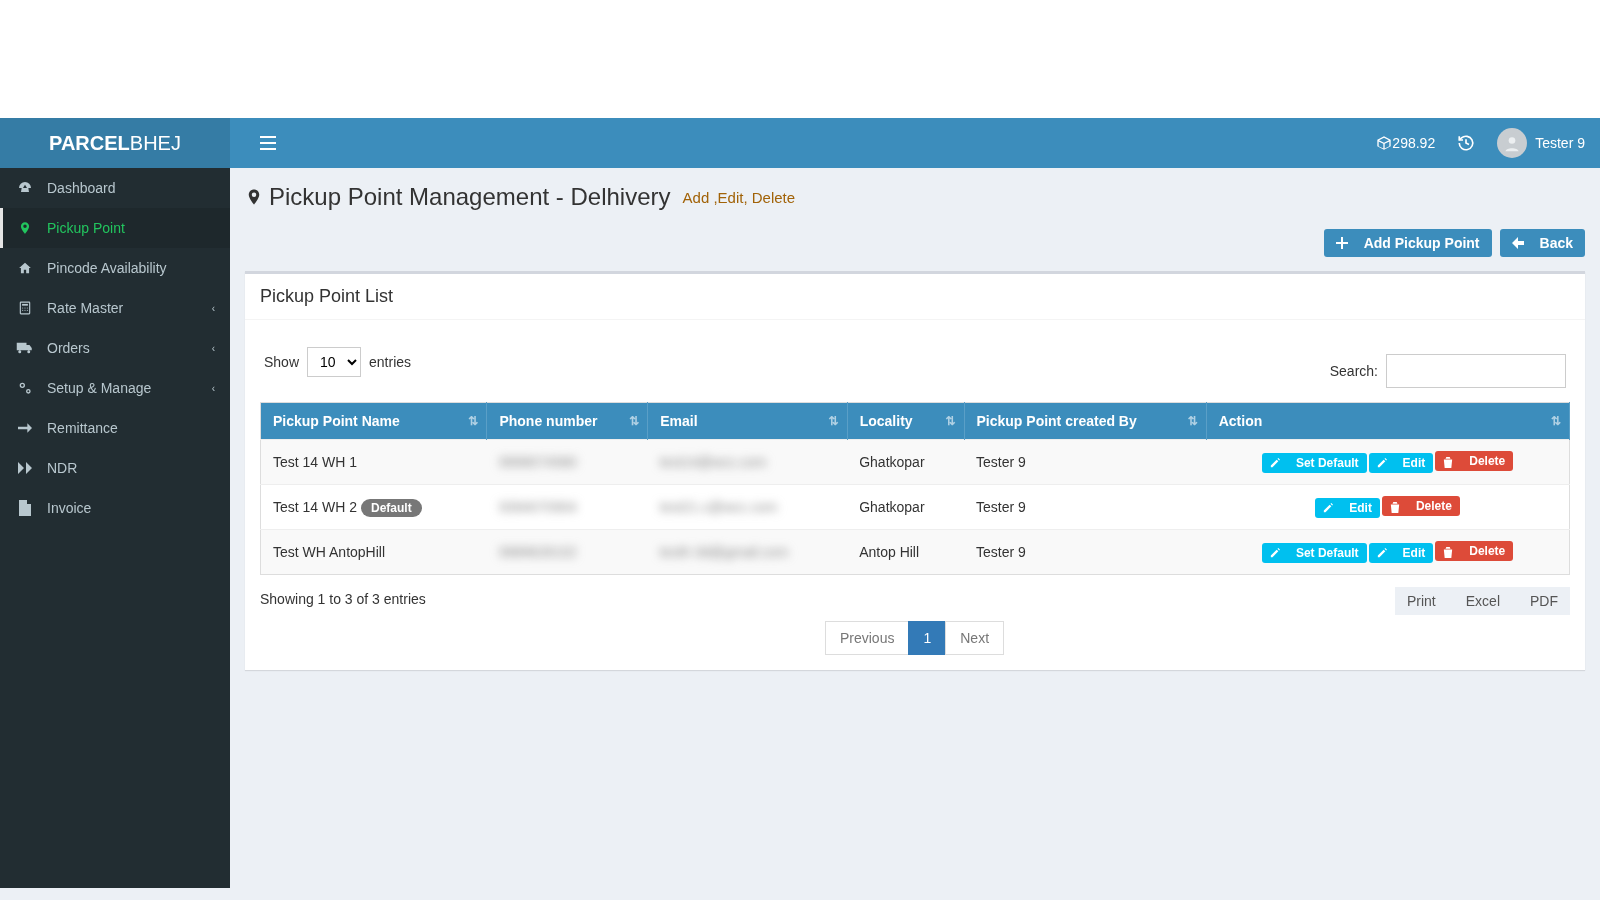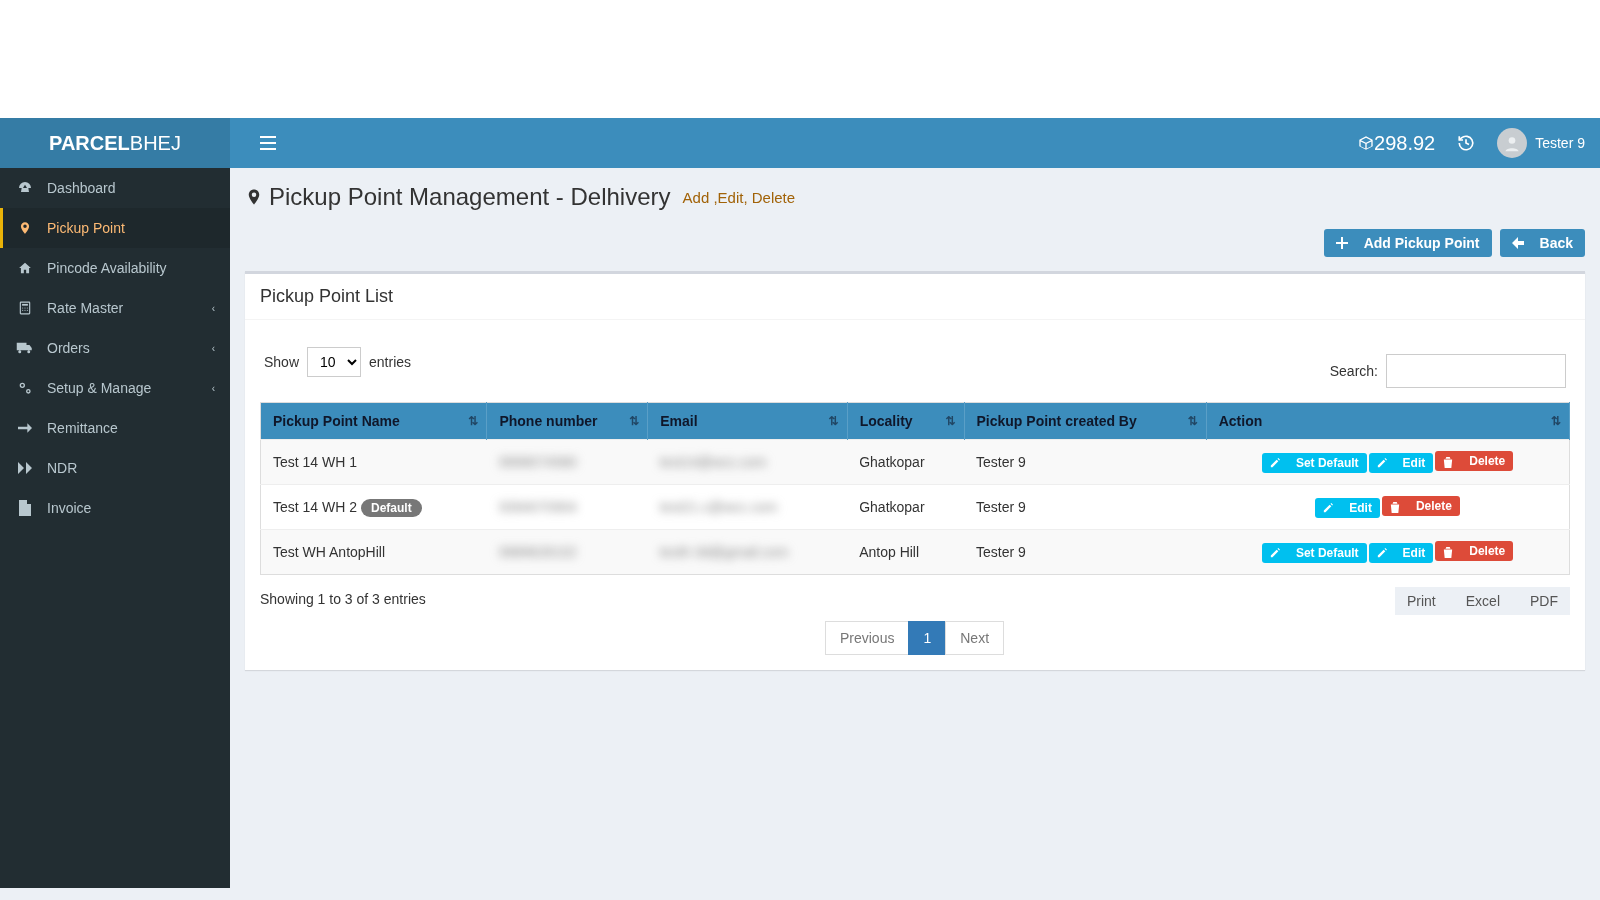--- a/index.html
+++ b/index.html
@@ -7,28 +7,28 @@
 .wrapper { display: flex; min-height: 100vh; padding-top: 118px; }
 .pre-space { position: fixed; top: 0; left: 0; right: 0; height: 118px; background: #fff; z-index: 100; }
 
 
 .main-header { position: fixed; top: 118px; left: 0; right: 0; height: 50px; background: #3c8dbc; display: flex; z-index: 50; }
 .logo { width: 230px; height: 50px; background: #357ca5; color: #fff; text-align: center; line-height: 50px; font-size: 20px; font-weight: 300; }
 .logo b { font-weight: 700; }
 .navbar { flex: 1; height: 50px; display: flex; align-items: center; justify-content: space-between; padding: 0 15px; }
 .sidebar-toggle { color: #fff; font-size: 16px; cursor: pointer; padding: 15px; }
 .navbar-right { display: flex; align-items: center; gap: 22px; color: #fff; }
-.balance { display: flex; align-items: center; gap: 0; font-size: 20px; }
+.balance { display: flex; align-items: center; gap: 0; font-size: 14px; }
 .avatar { width: 30px; height: 30px; border-radius: 50%; background: #c8cdd1; display: flex; align-items: center; justify-content: center; color: #fff; }
 .user-block { display: flex; align-items: center; gap: 8px; }
 
 
 .sidebar { position: fixed; top: 168px; left: 0; width: 230px; bottom: 12px; background: #222d32; color: #b8c7ce; }
 .sidebar-item { display: flex; align-items: center; padding: 12px 15px; gap: 12px; cursor: pointer; font-size: 14px; color: #b8c7ce; }
-.sidebar-item.active { background: #1e282c; color: #fdba74; border-left: 3px solid #eab308; padding-left: 12px; }
+.sidebar-item.active { background: #1e282c; color: #22c55e; border-left: 3px solid #e5e5e5; padding-left: 12px; }
 .sidebar-item .chevron { margin-left: auto; font-size: 10px; }
 .sidebar-icon { width: 20px; display: inline-flex; justify-content: center; }
 
 
 .content-wrapper { margin-left: 230px; margin-top: 50px; padding: 15px; flex: 1; }
 .content-header { margin-bottom: 2px; }
 .page-title { font-size: 24px; font-weight: 500; color: #333; display: flex; align-items: center; gap: 6px; }
 .page-title small { font-size: 15px; color: #a16207; font-weight: 400; margin-left: 6px; }
 
 .action-row { display: flex; justify-content: flex-end; gap: 8px; margin: 18px 0 12px 0; }
@@ -43,21 +43,21 @@
 .box-header { padding: 12px 15px; border-bottom: 1px solid #f4f4f4; font-size: 18px; color: #333; }
 .box-body { padding: 15px; }
 
 .dt-controls { display: flex; justify-content: space-between; align-items: center; margin-bottom: 14px; padding: 0 4px; }
 .dt-length { display: flex; align-items: center; gap: 8px; color: #333; }
 .dt-length select { padding: 4px 8px; border: 1px solid #ccc; background: #fff; font-size: 14px; height: 30px; }
 .dt-search { display: flex; align-items: center; gap: 8px; color: #333; margin-top: 19px; }
 .dt-search input { border: 1px solid #ccc; padding: 6px 10px; font-size: 14px; height: 34px; width: 180px; }
 
 table.datatable { width: 100%; border-collapse: collapse; border: 1px solid #ddd; }
-table.datatable thead th { background: #3c8dbc; color: #0f172a; text-align: left; padding: 10px 12px; font-weight: 700; font-size: 14px; border-right: 1px solid #5a9fc7; position: relative; }
+table.datatable thead th { background: #3c8dbc; color: #ffffff; text-align: left; padding: 10px 12px; font-weight: 700; font-size: 14px; border-right: 1px solid #5a9fc7; position: relative; }
 table.datatable thead th .sort-icon { position: absolute; right: 8px; top: 50%; transform: translateY(-50%); opacity: .6; font-size: 12px; }
 table.datatable tbody tr { border-top: 1px solid #eee; }
 table.datatable tbody tr:nth-child(odd) { background: #f9f9f9; }
 table.datatable tbody td { padding: 11px 12px; vertical-align: middle; color: #333; }
 .blur { filter: blur(5px); color: #888; user-select: none; }
 .badge-default { background: #777; color: #fff; padding: 2px 10px; border-radius: 10px; font-size: 12px; font-weight: 700; margin-left: 4px; }
 .action-cell { text-align: center; }
 .action-cell .btn-sm { margin: 0 1px; }
 
 .dt-footer { display: flex; justify-content: space-between; align-items: flex-start; margin-top: 12px; }

